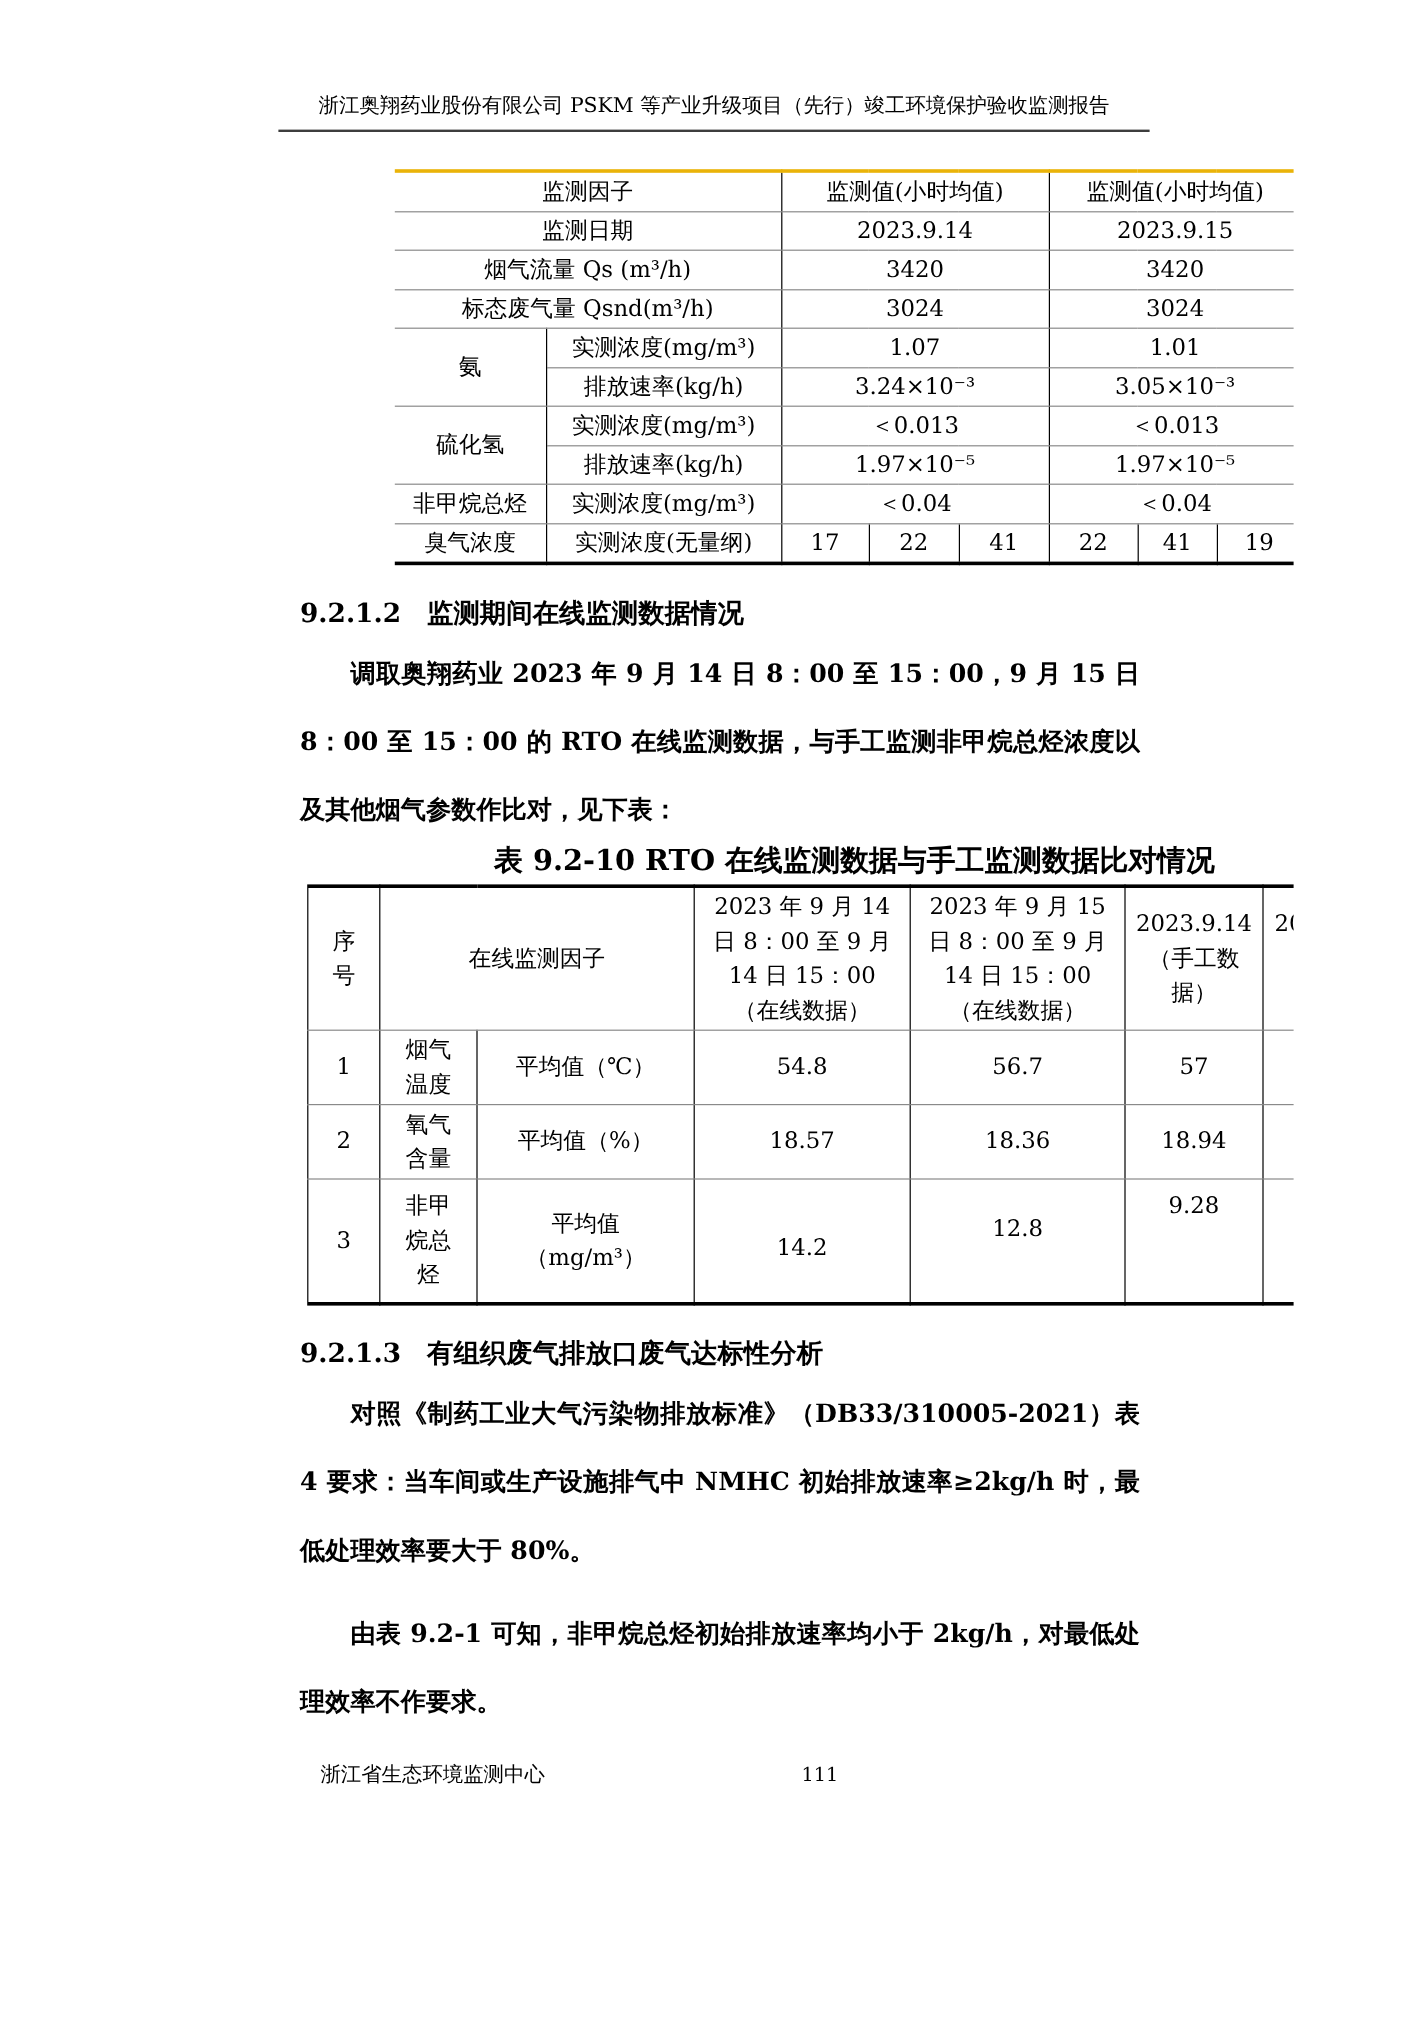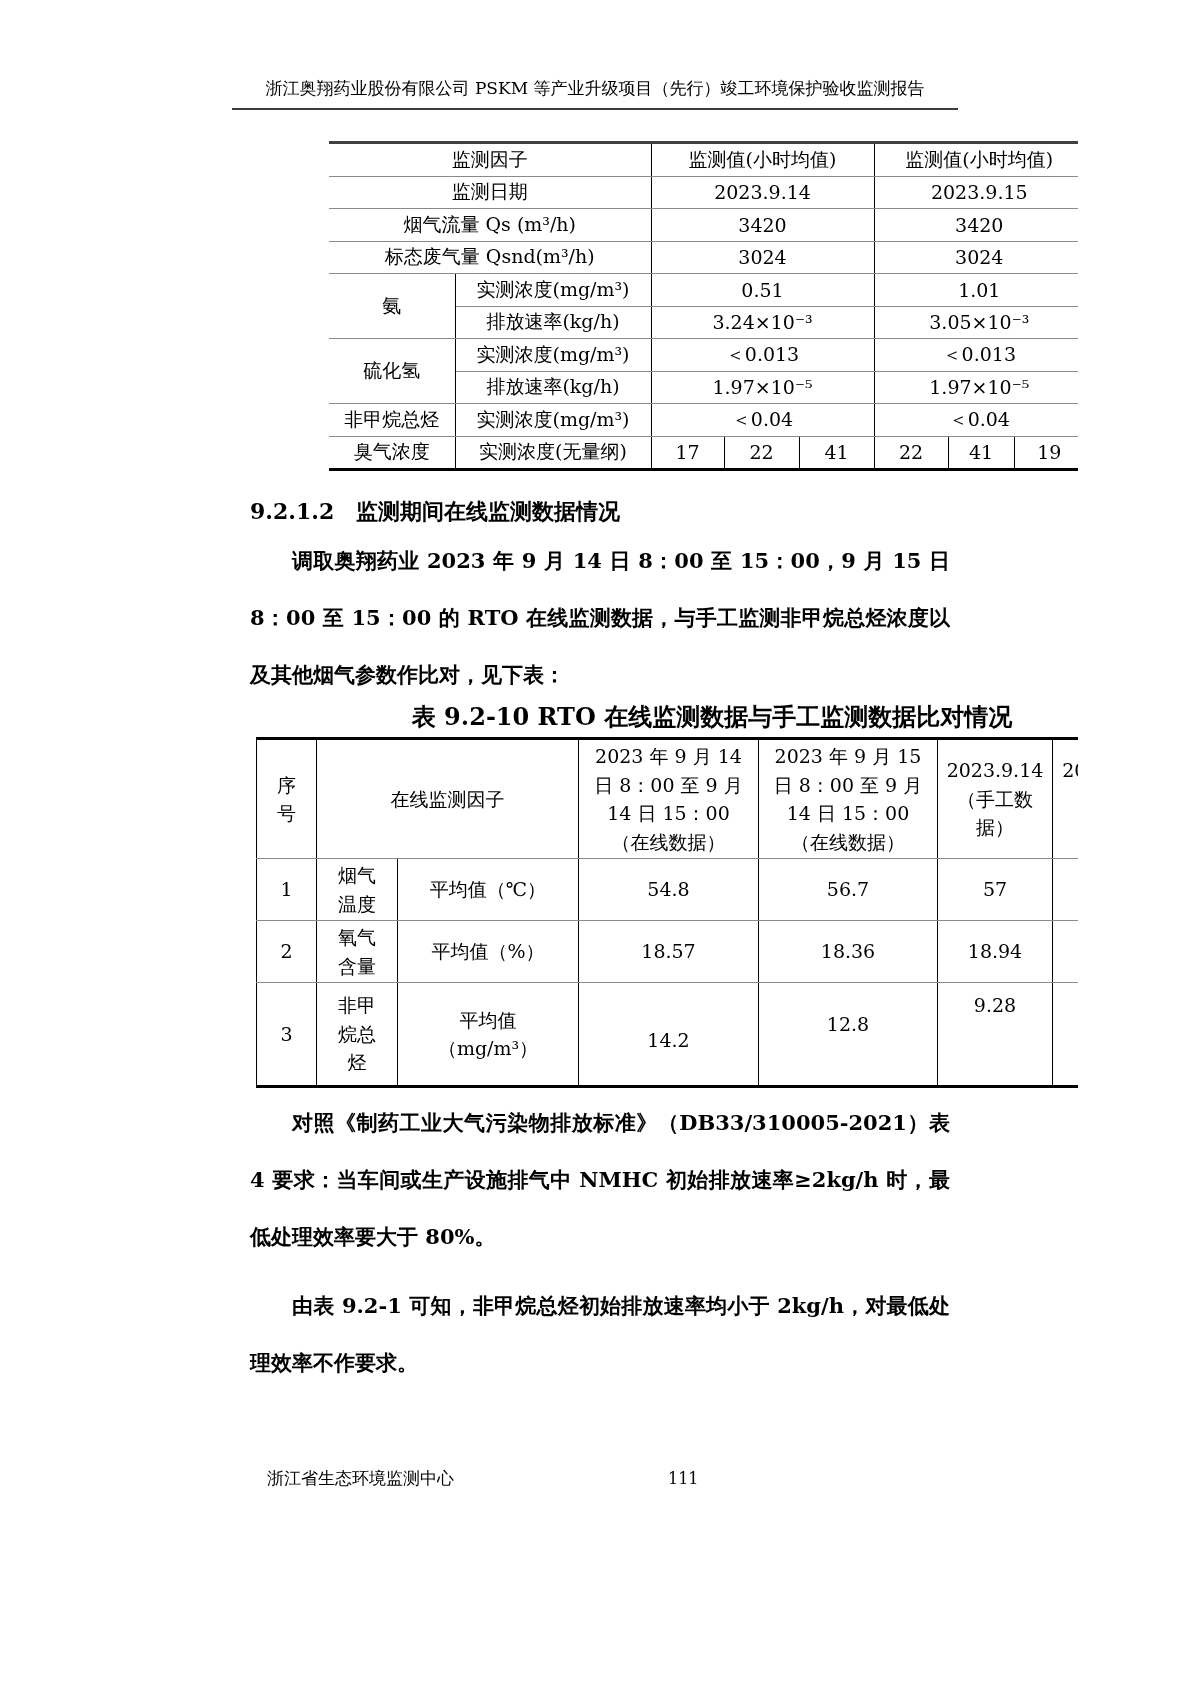--- a/index.html
+++ b/index.html
@@ -23,21 +23,21 @@
     line-height: 25px;
     padding-bottom: 7px;
     border-bottom: 2px solid #3d3d3d;
   }
   
   table { border-collapse: collapse; table-layout: fixed; }
   .t1 {
     margin: 31px 0 0 79px;
     width: 755px;
     font-size: 19px;
-    border-top: 3px solid #404040;
+    border-top: 3px solid #eab308;
     border-bottom: 3px solid #000;
   }
   .t1 td {
     height: 31.5px;
     text-align: center;
     vertical-align: middle;
     padding: 0 2px;
     border-top: 1px solid #8a8a8a;
     border-bottom: 1px solid #8a8a8a;
     border-left: 1px solid #000;
@@ -146,21 +146,21 @@
       <td colspan="3">3420</td>
     </tr>
     <tr>
       <td colspan="2">标态废气量 Qsnd(m³/h)</td>
       <td colspan="3">3024</td>
       <td colspan="3">3024</td>
     </tr>
     <tr>
       <td rowspan="2">氨</td>
       <td>实测浓度(mg/m³)</td>
-      <td colspan="3">0.51</td>
+      <td colspan="3">1.07</td>
       <td colspan="3">1.01</td>
     </tr>
     <tr>
       <td>排放速率(kg/h)</td>
       <td colspan="3">3.24×10⁻³</td>
       <td colspan="3">3.05×10⁻³</td>
     </tr>
     <tr>
       <td rowspan="2">硫化氢</td>
       <td>实测浓度(mg/m³)</td>
@@ -256,19 +256,23 @@
       <td>平均值
 （mg/m³）</td>
       <td class="v-low">14.2</td>
       <td class="v-high">12.8</td>
       <td class="v-top">9.28</td>
       <td class="v-top">12.3</td>
     </tr>
   </tbody>
     </table>
 
+  <h2 class="sec-heading">
+    <span class="sec-num">9.2.1.3</span>
+    <span>有组织废气排放口废气达标性分析</span>
+  </h2>
   <p class="para">对照《制药工业大气污染物排放标准》（DB33/310005-2021）表 4 要求：当车间或生产设施排气中 NMHC 初始排放速率≥2kg/h 时，最低处理效率要大于 80%。</p>
   <p class="para">由表 9.2-1 可知，非甲烷总烃初始排放速率均小于 2kg/h，对最低处理效率不作要求。</p>
 
   <div class="footer-left">浙江省生态环境监测中心</div>
   <div class="footer-page">111</div>
 
 </div>
 
 </body></html>

